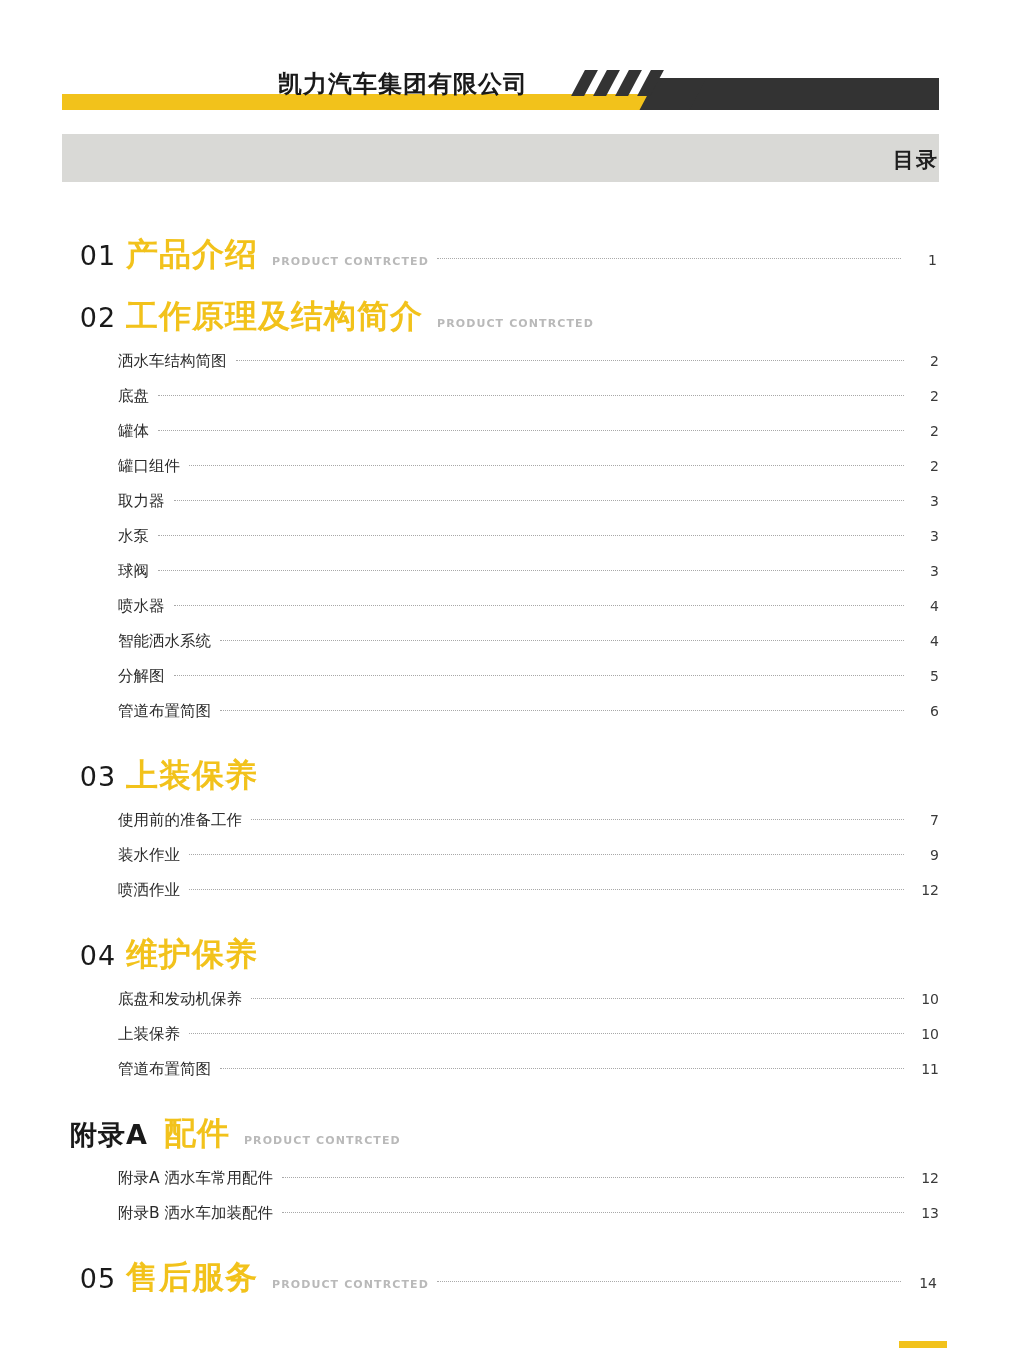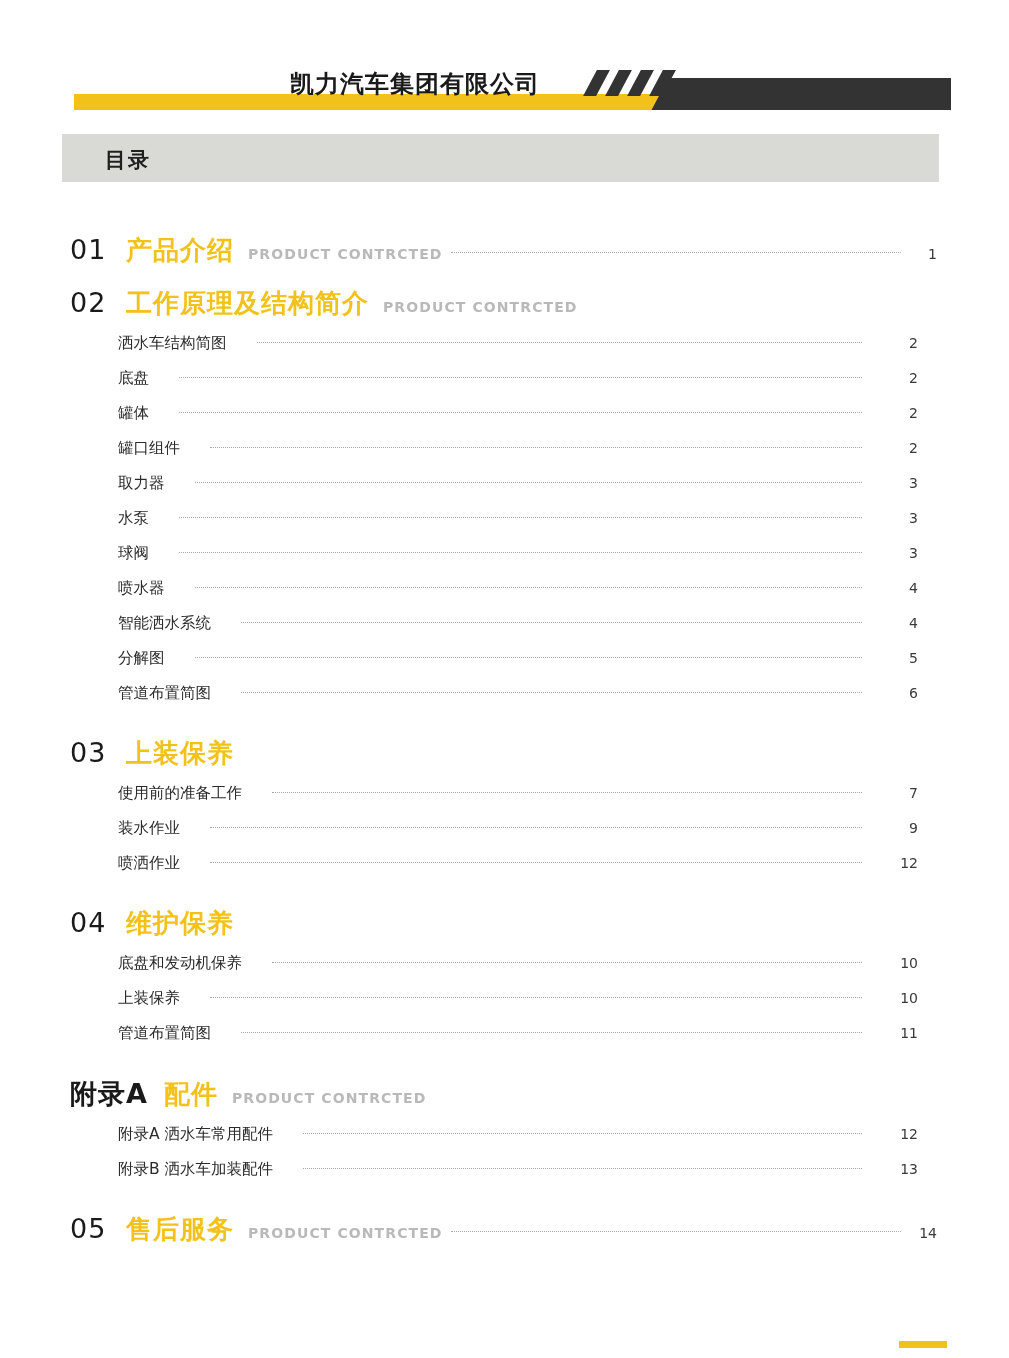--- a/index.html
+++ b/index.html
@@ -12,21 +12,21 @@
     width: 1009px;
     height: 1358px;
     position: relative;
     font-family: "DejaVu Sans", "Liberation Sans", sans-serif;
     overflow: hidden;
   }
 
   
   .header {
     position: absolute;
-    left: 12px; top: 0;
+    left: 0; top: 0;
     width: 865px;
     height: 118px;
   }
   .hdr-title {
     position: absolute;
     left: 278px;
     top: 68px;
     font-size: 24px;
     font-weight: bold;
     color: #1a1a1a;
@@ -81,21 +81,21 @@
     left: 62px;
     top: 134px;
     width: 877px;
     height: 48px;
     background: #d9d9d6;
   }
   .title-band-text {
     position: absolute;
     width: 100%;
     top: 12px;
-    text-align: left;
+    text-align: right;
     font-size: 21px;
     font-weight: bold;
     color: #1f1f1f;
     letter-spacing: 2px;
     padding-left: 43px;
   }
 
   
   .toc {
     position: absolute;
@@ -112,35 +112,36 @@
     padding-left: 70px;
     margin-top: 18px;
     margin-bottom: 6px;
   }
   .chap-num {
     font-size: 27px;
     color: #1a1a1a;
     font-weight: 400;
     min-width: 56px;
     letter-spacing: 1px;
+    text-align: center;
   }
   .chap-num.bold {
     font-weight: bold;
     min-width: 0;
     padding-right: 16px;
   }
   .chap-title {
-    font-size: 26px;
+    font-size: 32px;
     font-weight: bold;
     color: #F2C21B;
     letter-spacing: 1px;
     white-space: nowrap;
   }
   .chap-en {
-    font-size: 14px;
+    font-size: 11px;
     font-weight: bold;
     color: #b9b9b9;
     letter-spacing: 1.1px;
     margin-left: 14px;
     white-space: nowrap;
   }
   .chap-dots {
     flex: 1;
     margin: 0 8px;
     border-bottom: 1.6px dotted #aaaaaa;
@@ -157,21 +158,20 @@
   .chap-tail {
     width: 70px;
   }
 
   
   .sub {
     display: flex;
     align-items: baseline;
     padding-left: 118px;
     height: 35px;
-    gap: 21px;
   }
   .sub-label {
     font-size: 15.5px;
     color: #2b2b2b;
     white-space: nowrap;
   }
   .sub-dots {
     flex: 1;
     margin: 0 9px;
     border-bottom: 1.5px dotted #a8a8a8;

